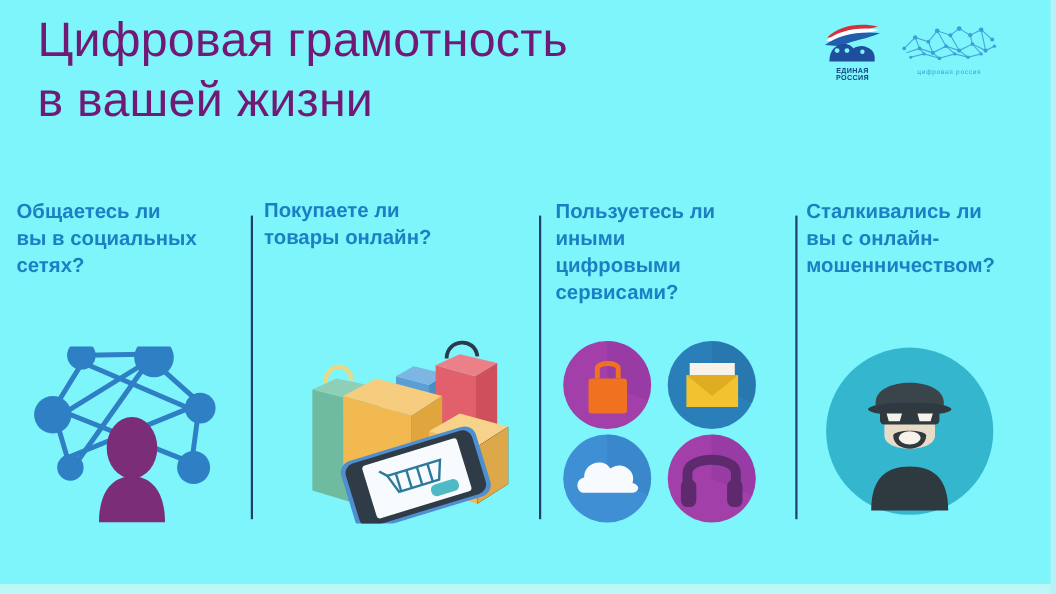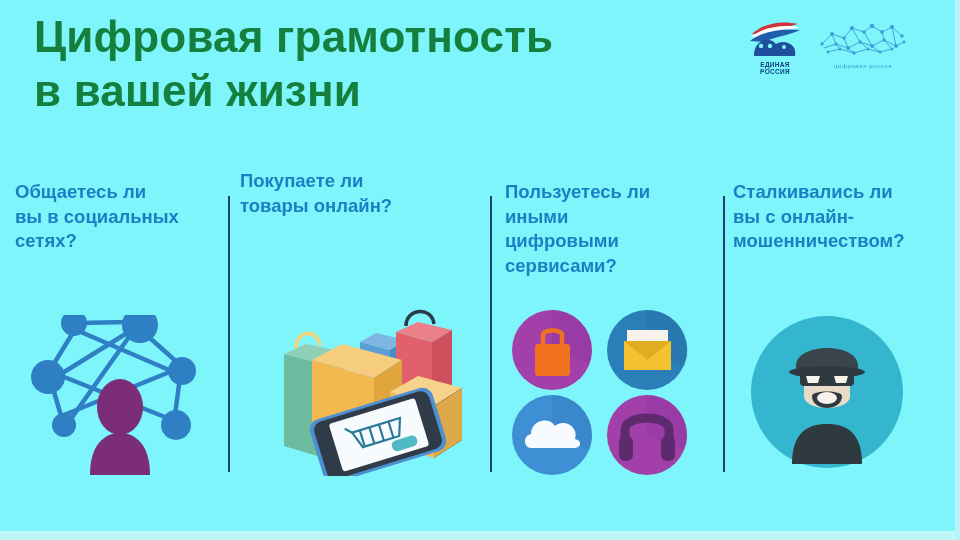--- a/index.html
+++ b/index.html
@@ -18,24 +18,24 @@
     position: absolute;
     inset: 0;
     background: #7df5fb;
   }
   
   #title {
     position: absolute;
     left: 34px;
     top: 10px;
     width: 660px;
-    color: #15803d;
+    color: #701a75;
     font-size: 44px;
     line-height: 1.22;
-    font-weight: 700;
+    font-weight: 400;
     letter-spacing: 0.2px;
     white-space: pre-line;
   }
   
   #logos {
     position: absolute;
     right: 52px;
     top: 18px;
     display: flex;
     align-items: flex-start;
@@ -62,21 +62,21 @@
   
   .col-head {
     position: absolute;
     color: #1a7fc3;
     font-size: 18.5px;
     line-height: 1.33;
     white-space: pre-line;
     font-weight: bold;
   }
   #head-0 { left: 15px;  top: 180px; width: 212px; }
-  #head-1 { left: 240px; top: 169px; width: 222px; }
+  #head-1 { left: 240px; top: 179px; width: 222px; }
   #head-2 { left: 505px; top: 180px; width: 215px; }
   #head-3 { left: 733px; top: 180px; width: 222px; }
 
   .divider {
     position: absolute;
     top: 196px;
     width: 2px;
     height: 276px;
     background: #1d3f6e;
   }

